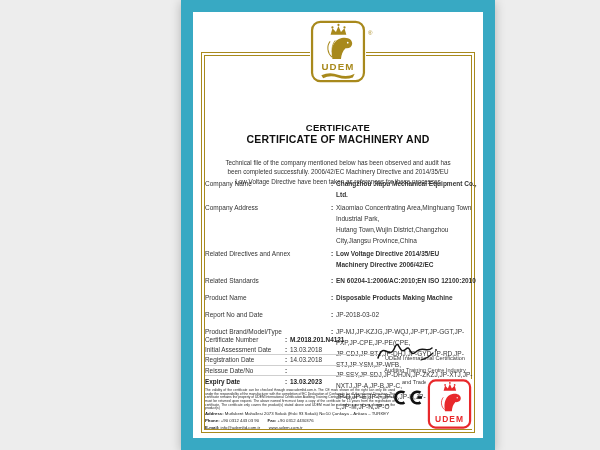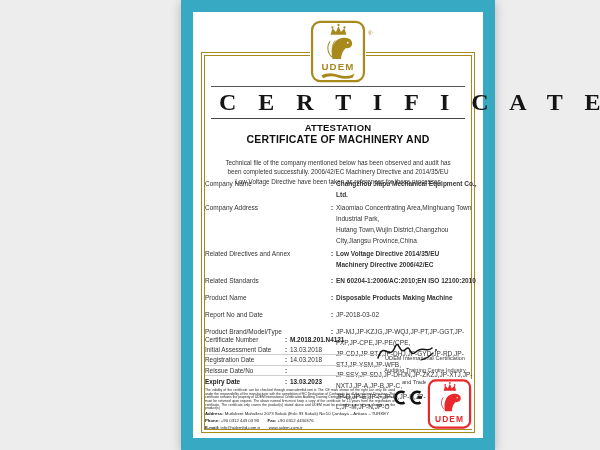--- a/index.html
+++ b/index.html
@@ -81,24 +81,23 @@
           <path d="M24,42 C21.5,31 25,21.5 34,19.5 C41,18 45.8,21.5 45.3,26 C44.9,29.5 41.5,31 38.2,30.4 C34.8,33.5 33.6,37.5 33.2,42 Z" fill="currentColor"></path>
           <path d="M23.5,40 C18.5,36 17.5,28 21.5,23" fill="none" stroke="currentColor" stroke-width="1.1"></path>
           <path d="M26.5,41.5 C22.5,35.5 22.8,27 27,22" fill="none" stroke="currentColor" stroke-width="0.9"></path>
           <circle cx="40.5" cy="24.5" r="0.9" fill="#ffffff"></circle>
           <text x="30" y="53.5" text-anchor="middle" font-family="Liberation Sans,sans-serif" font-size="10.5" font-weight="bold" letter-spacing="1.2" fill="currentColor">UDEM</text>
           <path d="M12,59.5 q9,-4 18,-0.5 q10,3.5 18,-1 l-2,4 q-8,3 -16,0 q-9,-3.2 -16,1 Z" fill="currentColor"></path>
         </svg>
       </div>
       <div class="reg">®</div>
 
-      <div class="title">C E R T I F I C A T E</div>
 
       <div class="heads">
-        <div class="h1">ATTESTATION</div>
+        <div class="h1">CERTIFICATE</div>
         <div class="h2">CERTIFICATE OF MACHINERY AND</div>
       </div>
 
       <div class="intro">Technical file of the company mentioned below has been observed and audit has been completed successfully. 2006/42/EC Machinery Directive and 2014/35/EU Low Voltage Directive have been taken as references for these processes</div>
 
       <div class="fields">
         <div class="frow gap1">
           <span class="lbl">Company Name</span>
           <span class="colon">:</span>
           <div class="val b">Changzhou Jiapu Mechanical Equipment Co., Ltd.</div>

